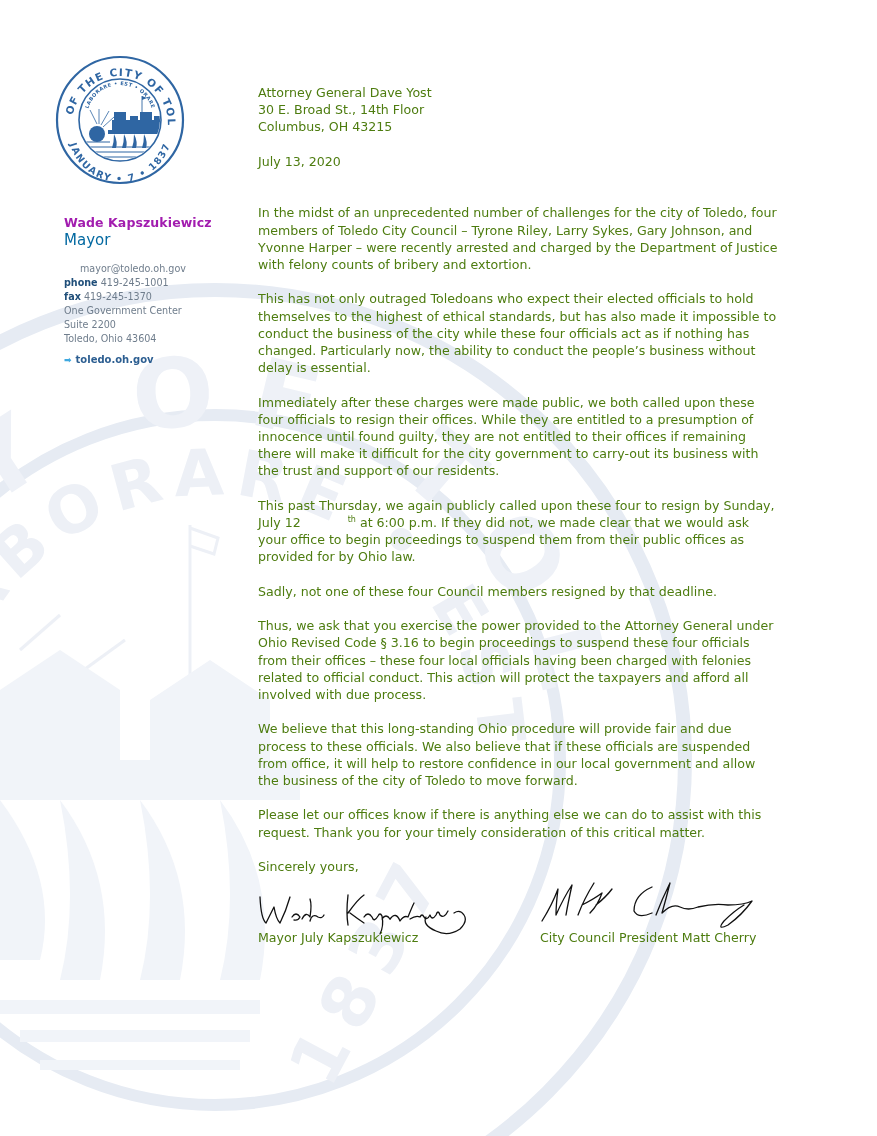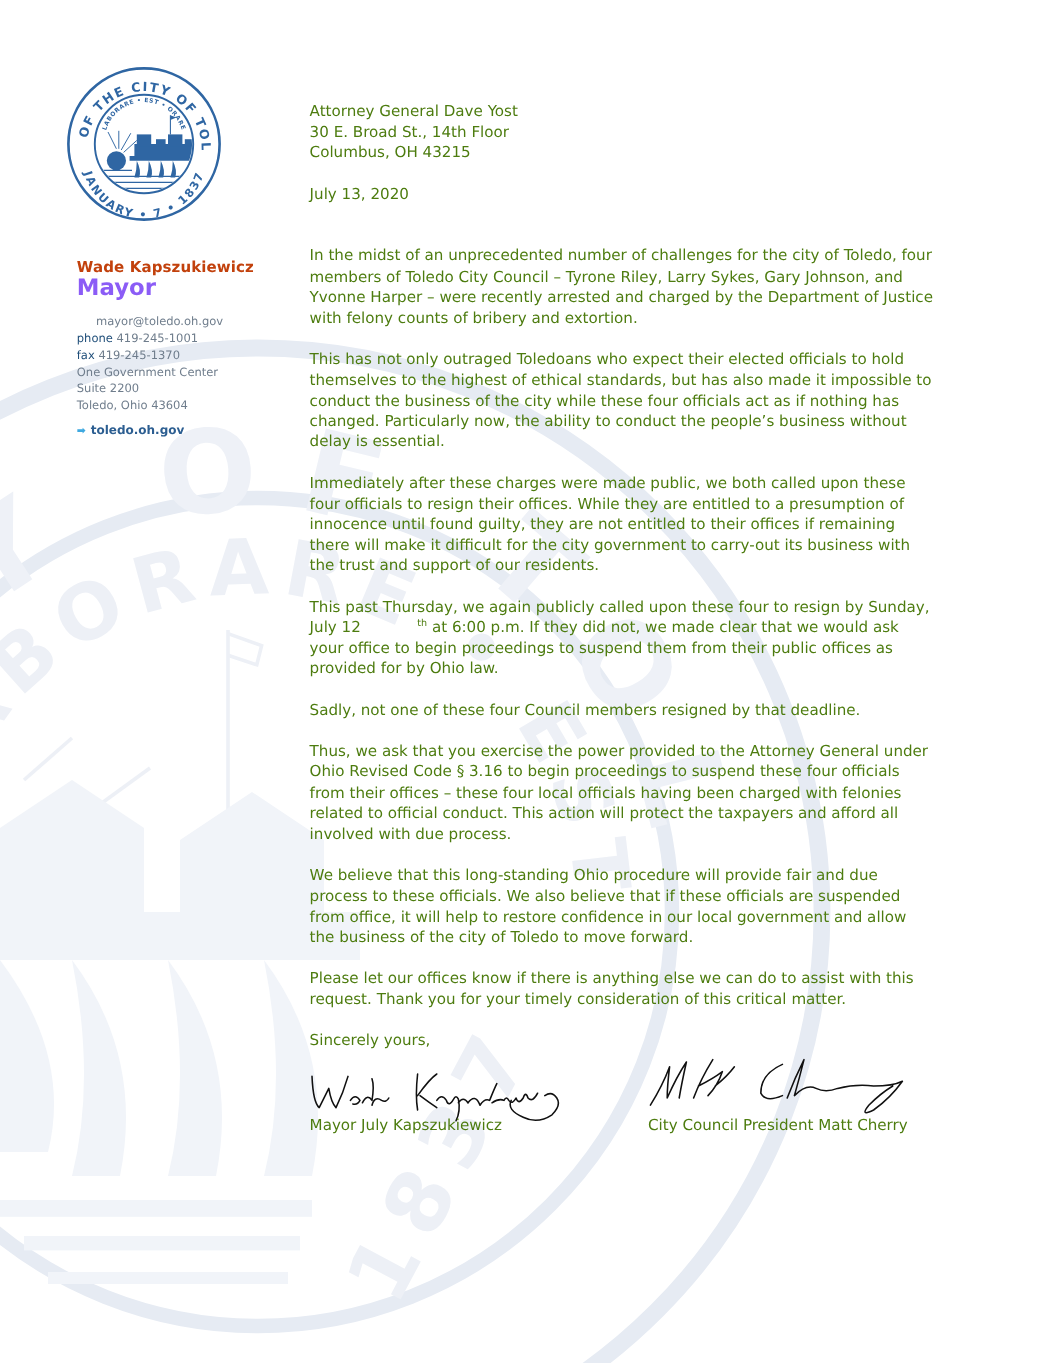--- a/index.html
+++ b/index.html
@@ -7,24 +7,24 @@
     .page { position: absolute; left: 0; top: 0; width: 877px; height: 1136px; background: #fff; overflow: hidden; }
 
     
     .watermark { position: absolute; left: 0; top: 0; width: 877px; height: 1136px; pointer-events: none; }
 
     
     .seal { position: absolute; left: 54px; top: 54px; width: 132px; height: 132px; }
 
     
     .sidebar { position: absolute; left: 64px; top: 215px; width: 180px; font-family: "DejaVu Sans", sans-serif; }
-    .sb-name { color: #c2410c; font-weight: bold; font-size: 12.5px; letter-spacing: 0.1px; line-height: 16px; white-space: nowrap; }
-    .sb-title { color: #8b5cf6; font-size: 19px; line-height: 16px; margin-top: 1px; font-weight: bold; }
+    .sb-name { color: #a21caf; font-weight: bold; font-size: 12.5px; letter-spacing: 0.1px; line-height: 16px; white-space: nowrap; }
+    .sb-title { color: #0369a1; font-size: 15px; line-height: 16px; margin-top: 1px; }
     .sb-contact { margin-top: 14px; color: #6f7d8c; font-size: 9.6px; line-height: 14px; }
-    .sb-contact .lbl { color: #1f4e79; font-weight: normal; }
+    .sb-contact .lbl { color: #1f4e79; font-weight: bold; }
     .sb-web { margin-top: 7px; color: #2c5e91; font-weight: bold; font-size: 10px; line-height: 14px; display: flex; align-items: center; }
     .sb-web .arrow { color: #3fa9e0; font-size: 9px; margin-right: 4px; }
 
     
     .letter { position: absolute; left: 258px; top: 84px; width: 520px; font-family: "DejaVu Sans", sans-serif; font-size: 12.6px; line-height: 17.2px; color: #4d7c0f; }
     .letter p { margin: 0; }
     .addr-line { white-space: nowrap; }
     .gap { height: 17.2px; }
     .para { margin: 0; }
     sup { font-size: 8px; line-height: 0; vertical-align: super; padding-left: 47px; }

